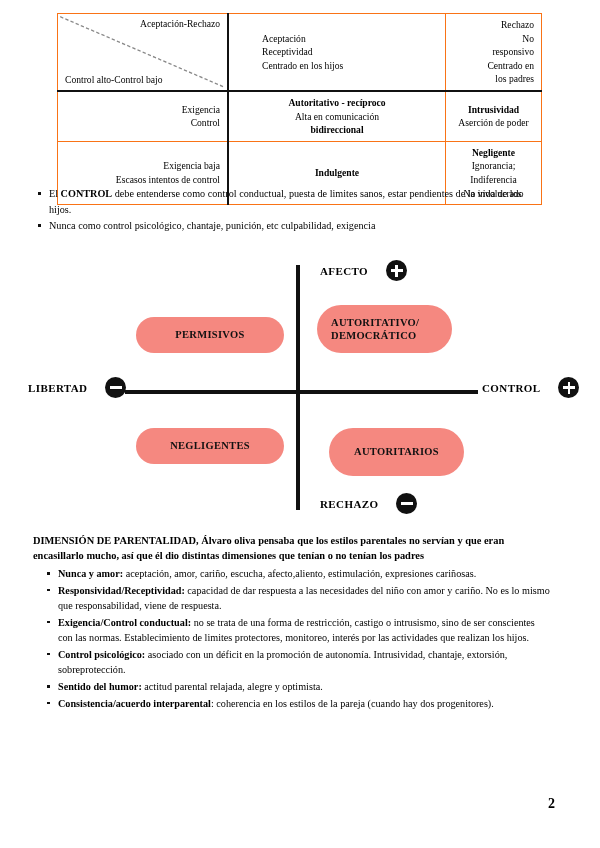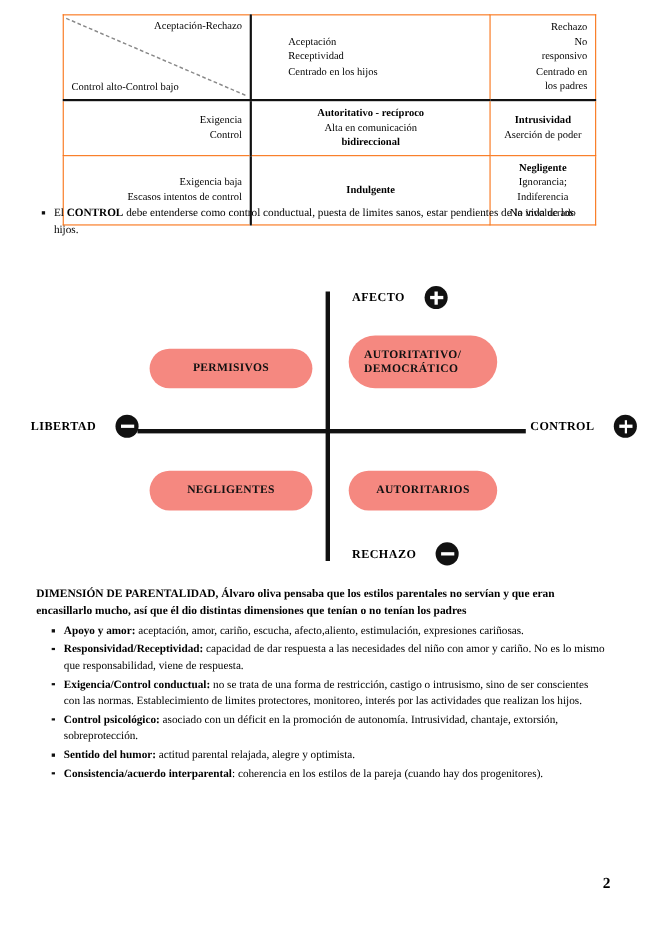--- a/index.html
+++ b/index.html
@@ -132,21 +132,21 @@
     align-items: center;
     justify-content: center;
     text-align: right;
     line-height: 1.28;
   }
   .pill-permisivos  { left: 136px; top: 62px;  width: 148px; height: 36px; }
   .pill-autoritativo{ left: 317px; top: 50px;  width: 135px; height: 48px;
                       justify-content: flex-start; text-align: left; padding-left: 14px;
                       box-sizing: border-box; }
   .pill-negligentes { left: 136px; top: 173px; width: 148px; height: 36px; }
-  .pill-autoritarios{ left: 317px; top: 173px; width: 135px; height: 36px; }
+  .pill-autoritarios{ left: 329px; top: 173px; width: 135px; height: 48px; }
 
   .axis-label {
     position: absolute;
     display: flex;
     align-items: center;
     gap: 18px;
     font-weight: bold;
     font-size: 11px;
     letter-spacing: 0.4px;
     white-space: nowrap;
@@ -266,20 +266,23 @@
         <div>No involucrado</div>
       </td>
     </tr>
   </tbody>
 </table>
 
 <ul class="bullets-top">
   <li>
     <span>El </span><span class="b">CONTROL</span><span> debe entenderse como control conductual, puesta de limites sanos, estar pendientes de la vida de los hijos.</span>
   </li>
+  <li>
+    <span>Nunca como control psicológico, chantaje, punición, etc culpabilidad, exigencia</span>
+  </li>
 </ul>
 
 <div class="quad">
 
   <div class="axis-v"></div>
   <div class="axis-h"></div>
 
   <div class="axis-label lbl-afecto">
     <span>AFECTO</span>
     <span class="badge plus"></span>
@@ -319,21 +322,21 @@
     <span>AUTORITARIOS</span>
   </div>
 </div>
 
 <div class="dim-heading">
   <span>DIMENSIÓN DE PARENTALIDAD,</span><span> Álvaro oliva pensaba que los estilos parentales no servían y que eran encasillarlo mucho, así que él dio distintas dimensiones que tenían o no tenían los padres</span>
 </div>
 
 <ul class="bullets-bottom">
   <li>
-    <span class="b">Apoyo y amor:</span><span> aceptación, amor, cariño, escucha, afecto,aliento, estimulación, expresiones cariñosas.</span>
+    <span class="b">Nunca y amor:</span><span> aceptación, amor, cariño, escucha, afecto,aliento, estimulación, expresiones cariñosas.</span>
   </li>
   <li>
     <span class="b">Responsividad/Receptividad:</span><span> capacidad de dar respuesta a las necesidades del niño con amor y cariño. No es lo mismo que responsabilidad, viene de respuesta.</span>
   </li>
   <li>
     <span class="b">Exigencia/Control conductual:</span><span> no se trata de una forma de restricción, castigo o intrusismo, sino de ser conscientes con las normas. Establecimiento de limites protectores, monitoreo, interés por las actividades que realizan los hijos.</span>
   </li>
   <li>
     <span class="b">Control psicológico:</span><span> asociado con un déficit en la promoción de autonomía. Intrusividad, chantaje, extorsión, sobreprotección.</span>
   </li>

